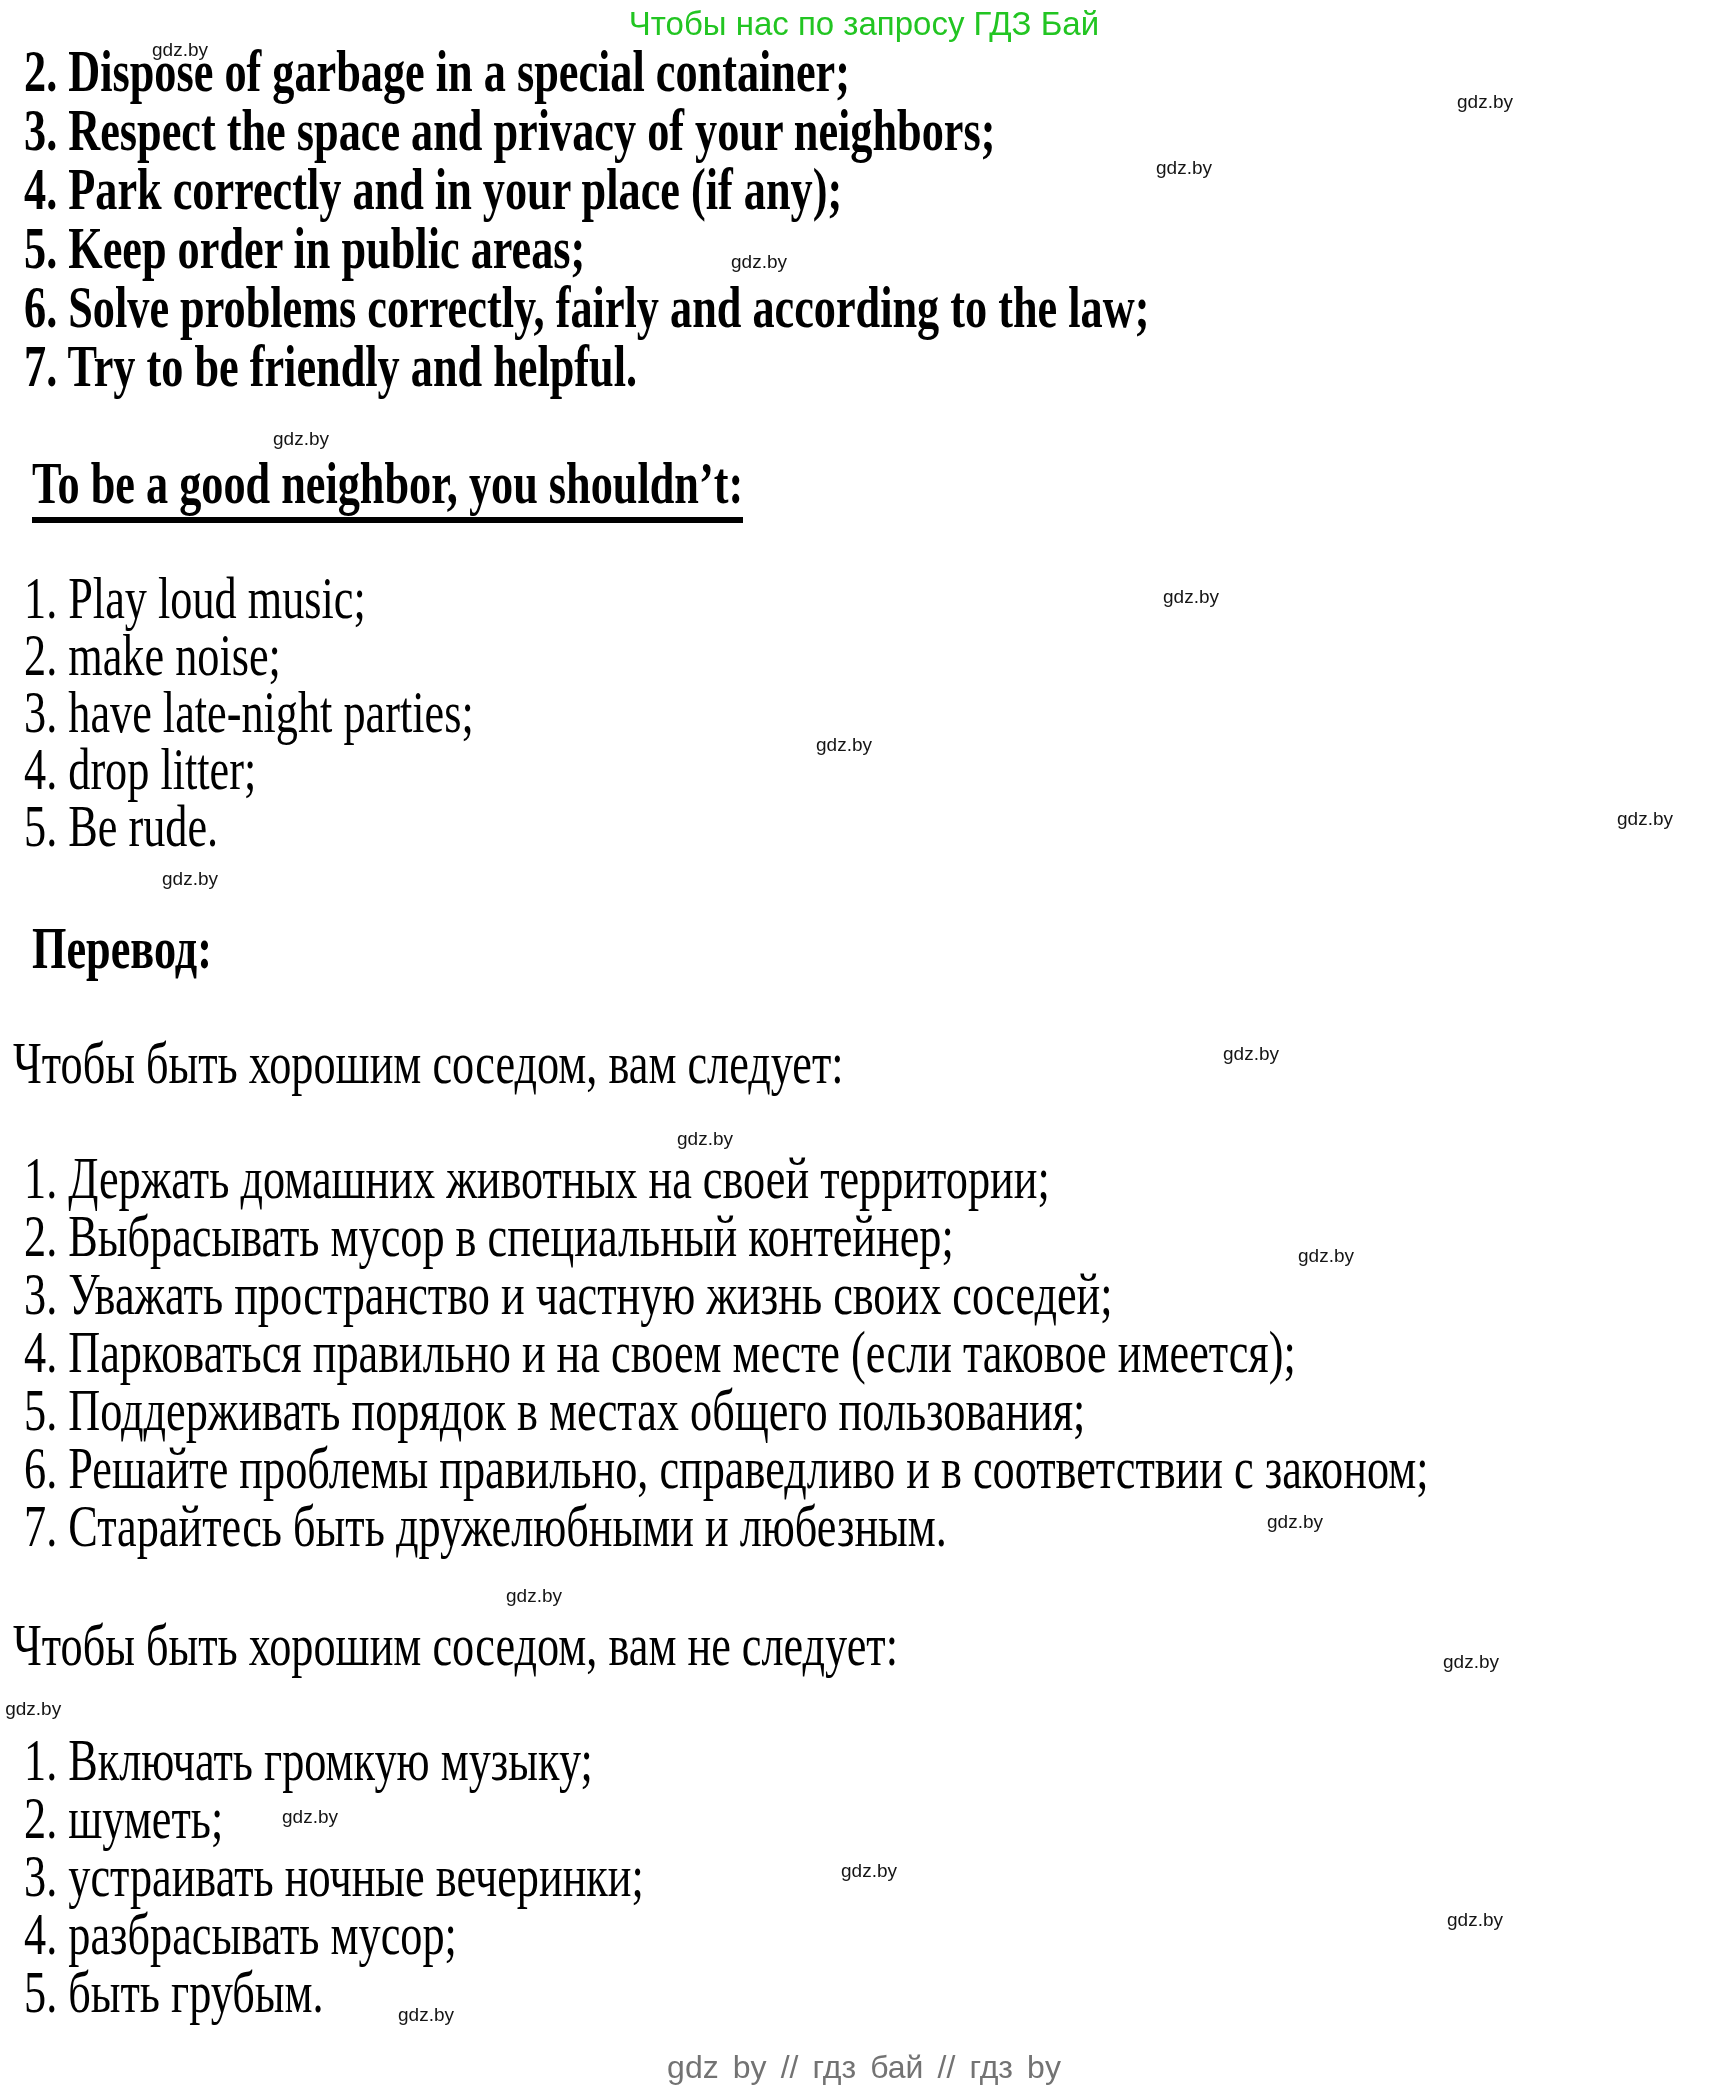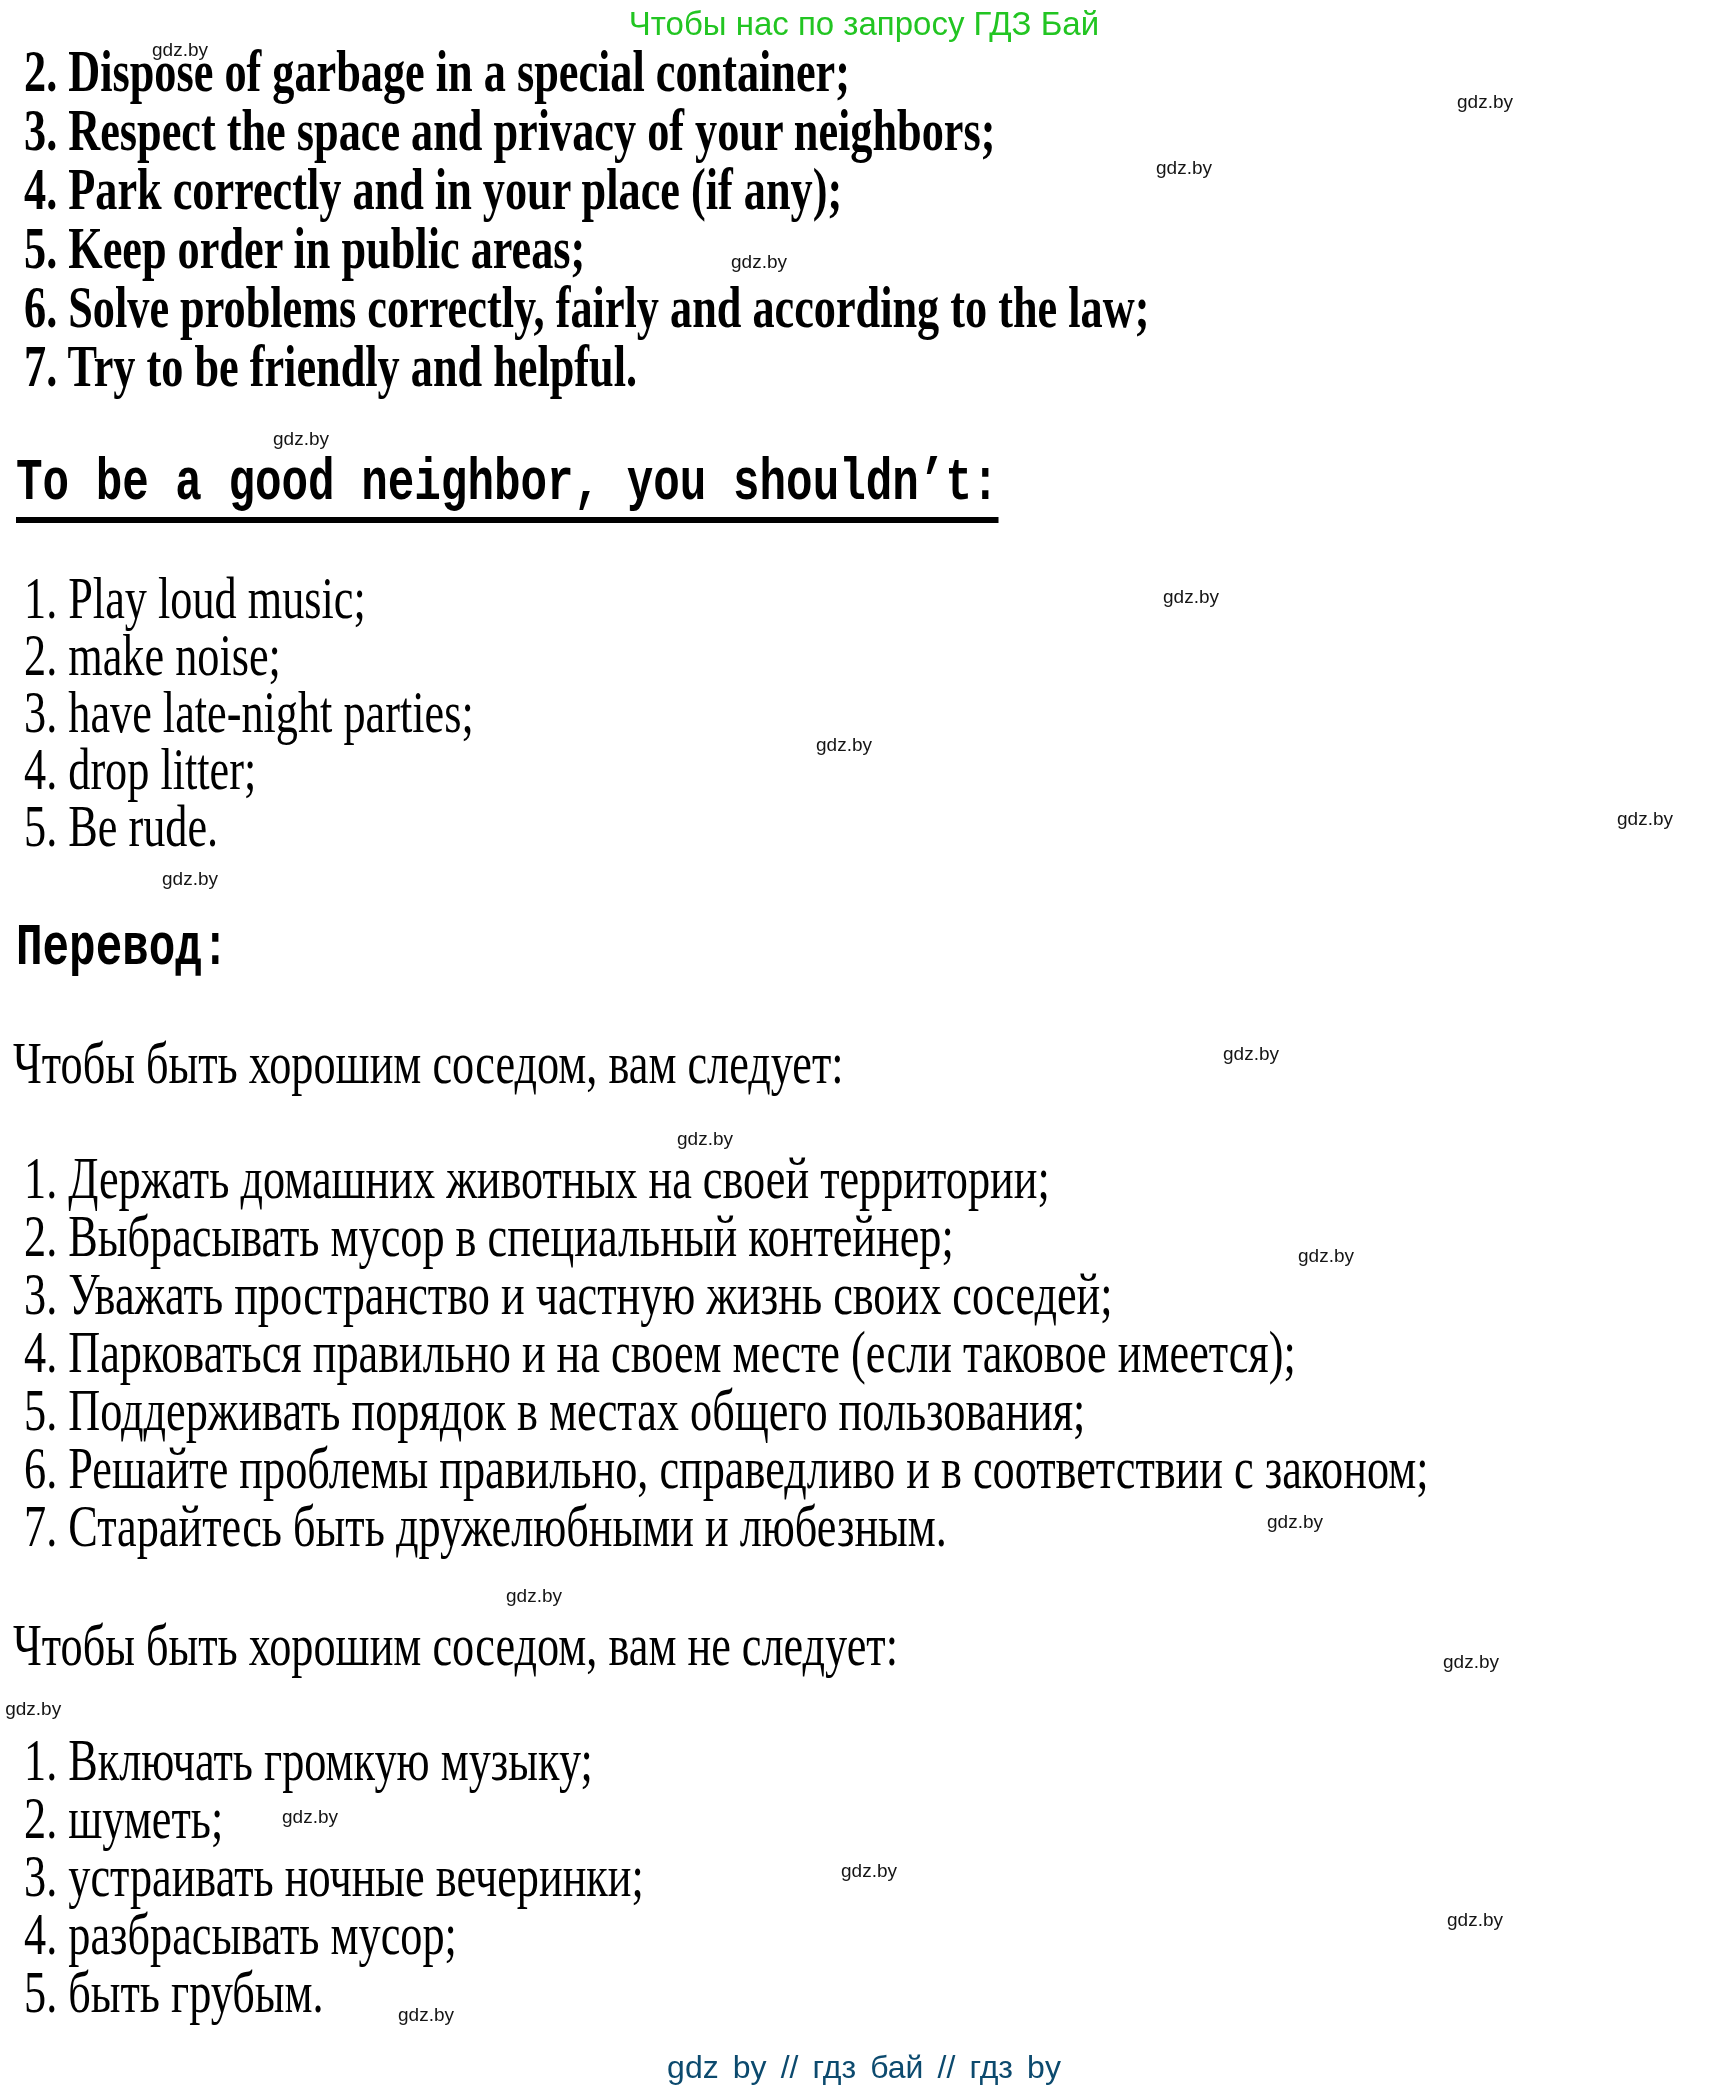--- a/index.html
+++ b/index.html
@@ -42,40 +42,40 @@
     font-size: 59px;
     line-height: 59px;
     white-space: nowrap;
     transform: scaleX(0.75);
     transform-origin: 0 50%;
   }
   .list { position: absolute; left: 24px; }
   .list-66 .doc-line { line-height: 57px; }
   .list-67 .doc-line { line-height: 58px; }
 
-  .heading-block { position: absolute; left: 16px; font-family: Liberation Mono, monospace; }
+  .heading-block { position: absolute; left: 32px; }
   .bold { font-weight: bold; }
   .underlined {
     display: inline-block;
     border-bottom: 6px solid #000000;
     padding-bottom: 3.5px;
   }
   .intro-block { position: absolute; left: 13px; }
 
   
   .footer {
     position: absolute;
     top: 2049px;
     left: 0;
     width: 100%;
     text-align: center;
     font-family: "Liberation Sans", sans-serif;
     font-size: 32px;
     line-height: 37px;
-    color: #0c4a6e;
+    color: #737373;
     word-spacing: 5.2px;
     white-space: nowrap;
   }
 </style>
 </head>
 <body>
 
 <div class="banner">Чтобы нас по запросу ГДЗ Бай</div>
 
 <div class="list" style="top:42px;font-weight:bold;">

